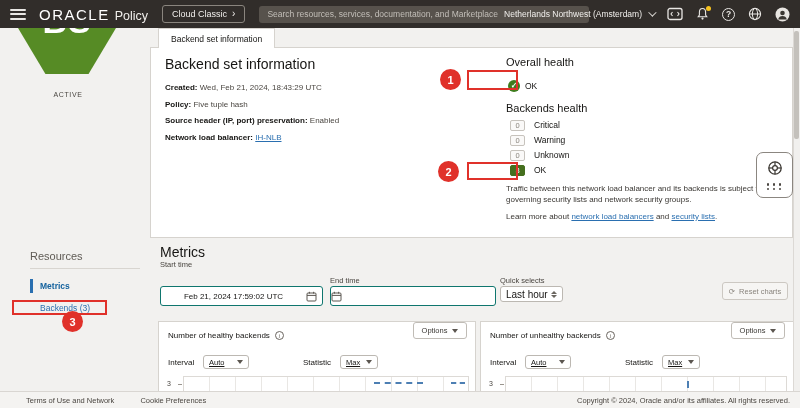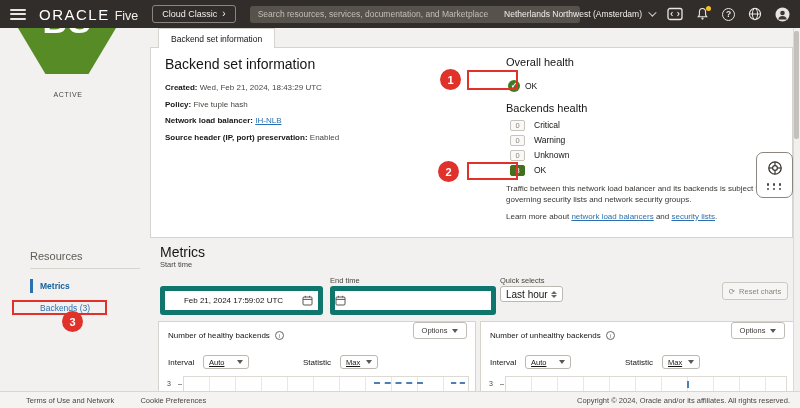--- a/index.html
+++ b/index.html
@@ -55,21 +55,21 @@
   .hrow { display:flex; align-items:center; margin:0 0 4px 4px; }
   .cnt { width:15px; height:11px; border:1px solid #c7c3bd; background:#faf9f8; border-radius:2px; color:#8a857e; font-size:7.5px; display:flex; align-items:center; justify-content:center; }
   .cnt.ok { background:#456f1e; border-color:#456f1e; color:#fff; }
   .hrow .hlbl { font-size:8.5px; margin-left:9px; color:#161513; }
   .disclaimer { font-size:8px; line-height:1.4; color:#3a3733; margin-top:7px; width:296px; }
   .learnmore { font-size:8px; margin-top:7px; color:#3a3733; }
 
   
   .metrics-title { position:absolute; left:160px; top:244px; font-size:14px; font-weight:400; }
   .fld-label { position:absolute; font-size:7.5px; color:#4a4641; }
-  .time-input { position:absolute; height:29px; background:#fff; border:5px solid #0f766e; border-radius:3px; display:flex; align-items:center; }
+  .time-input { position:absolute; height:20px; background:#fff; border:1px solid #0f766e; border-radius:3px; display:flex; align-items:center; }
   .time-input .tval { flex:1; text-align:center; font-size:8px; color:#161513; }
   .time-input .cal { margin-right:5px; display:flex; }
   .quick-select { position:absolute; left:500px; top:286px; width:63px; height:16px; background:#fff; border:1px solid #bcb8b2; border-radius:3px; display:flex; align-items:center; padding:0 5px; cursor:pointer; }
   .quick-select .qval { flex:1; font-size:10px; }
   .spinner { display:flex; flex-direction:column; gap:1px; }
   .tri-up { width:0; height:0; border-left:3px solid transparent; border-right:3px solid transparent; border-bottom:3.5px solid #6b6660; }
   .tri-dn { width:0; height:0; border-left:3px solid transparent; border-right:3px solid transparent; border-top:3.5px solid #6b6660; }
   .reset-btn { position:absolute; left:722px; top:282px; width:66px; height:18px; border:1px solid #ccc8c2; border-radius:3px; background:#f6f5f3; color:#8a857e; font-size:7.5px; display:flex; align-items:center; justify-content:center; gap:4px; cursor:pointer; }
 
   
@@ -113,21 +113,21 @@
 <div class="screen">
 
   <div class="topbar">
     <div class="hamburger">
         <span></span>
         <span></span>
         <span></span>
       </div>
     <div class="brand">
       <span class="b1">ORACLE</span>
-      <span class="b2">Five</span>
+      <span class="b2">Policy</span>
     </div>
     <button class="classic-btn">
       <span>Cloud Classic</span>
       <span class="chev">›</span>
     </button>
     <input class="searchbox" placeholder="Search resources, services, documentation, and Marketplace" style="">
     <div class="top-right">
       <div class="region">
         <span>Netherlands Northwest (Amsterdam)</span>
         <span class="chev-down"></span>
@@ -181,22 +181,22 @@
   </div>
 
   <div class="tab">
     <span>Backend set information</span>
   </div>
   <div class="card">
     <div class="info-col">
       <h1>Backend set information</h1>
       <div class="field"><b>Created:</b> <span>Wed, Feb 21, 2024, 18:43:29 UTC</span></div>
       <div class="field"><b>Policy:</b> <span>Five tuple hash</span></div>
+      <div class="field"><b>Source header (IP, port) preservation:</b> <span>Enabled</span></div>
       <div class="field"><b>Network load balancer:</b> <a class="lnk">IH-NLB</a></div>
-      <div class="field"><b>Source header (IP, port) preservation:</b> <span>Enabled</span></div>
     </div>
     <div class="health-col">
       <h2>Overall health</h2>
       <div class="ok-badge">
         <span class="check-circ">
             <span>✓</span>
           </span>
         <span class="ok-lbl">OK</span>
       </div>
       <h2>Backends health</h2>

